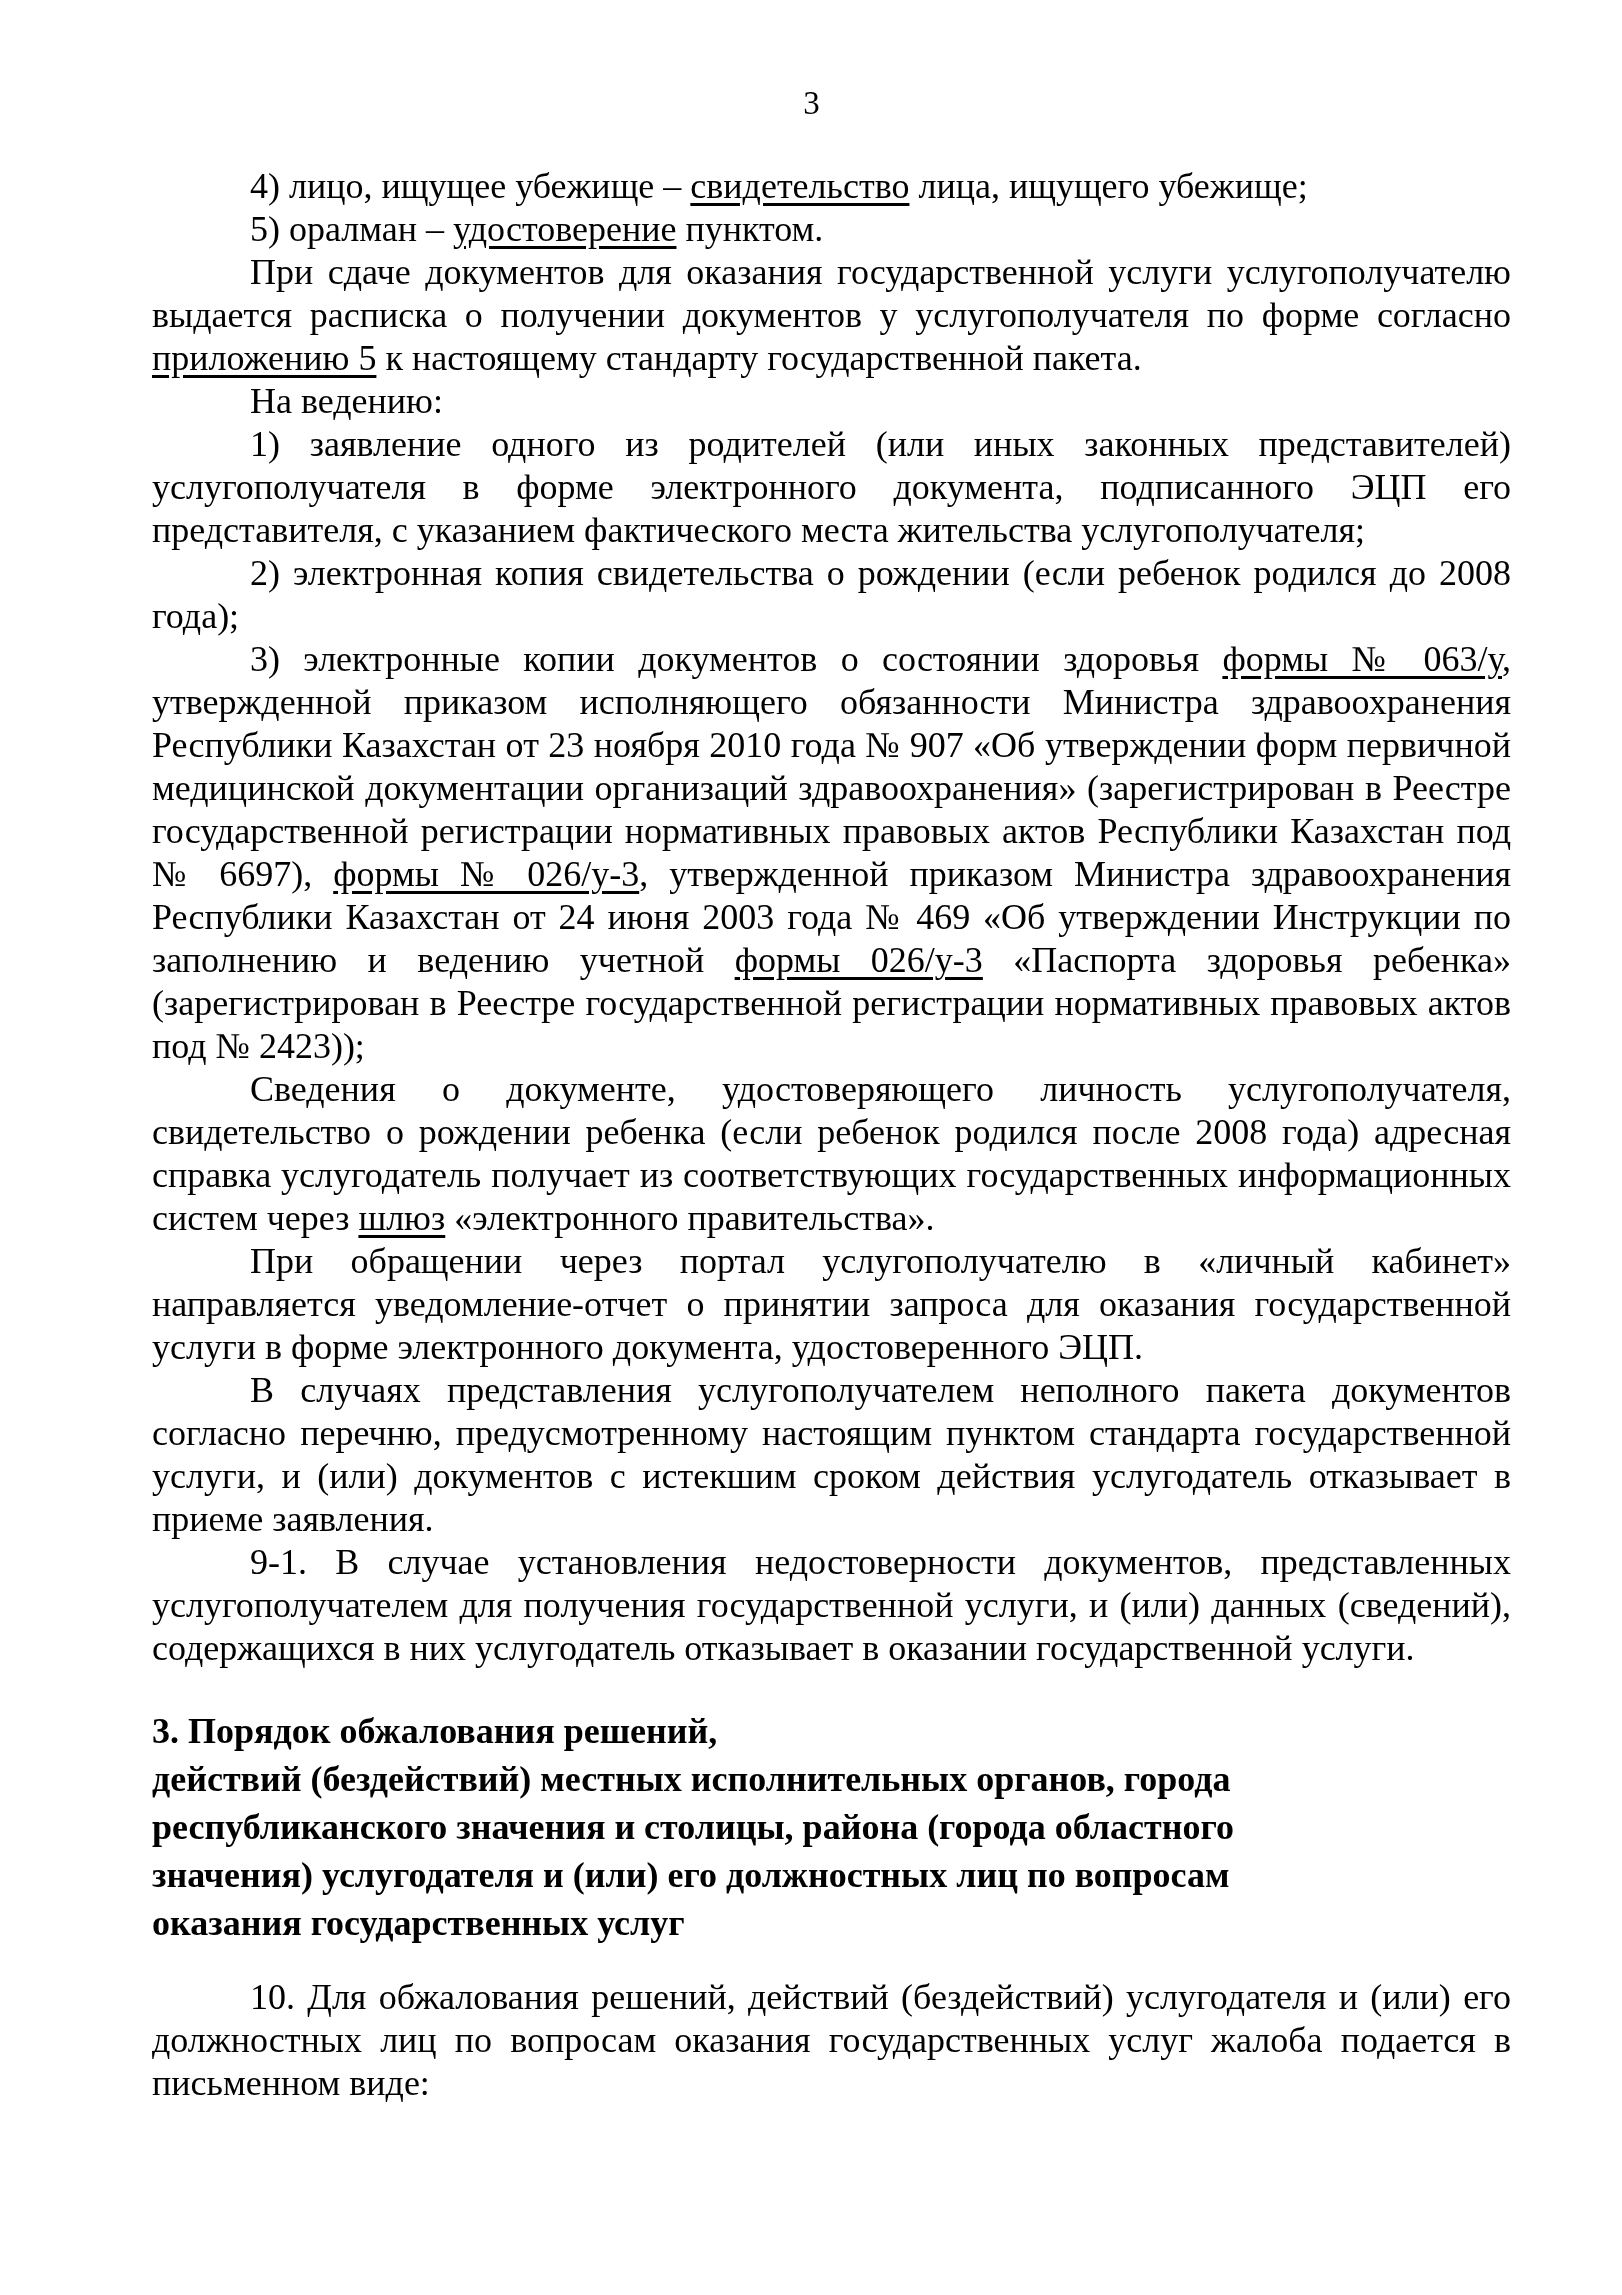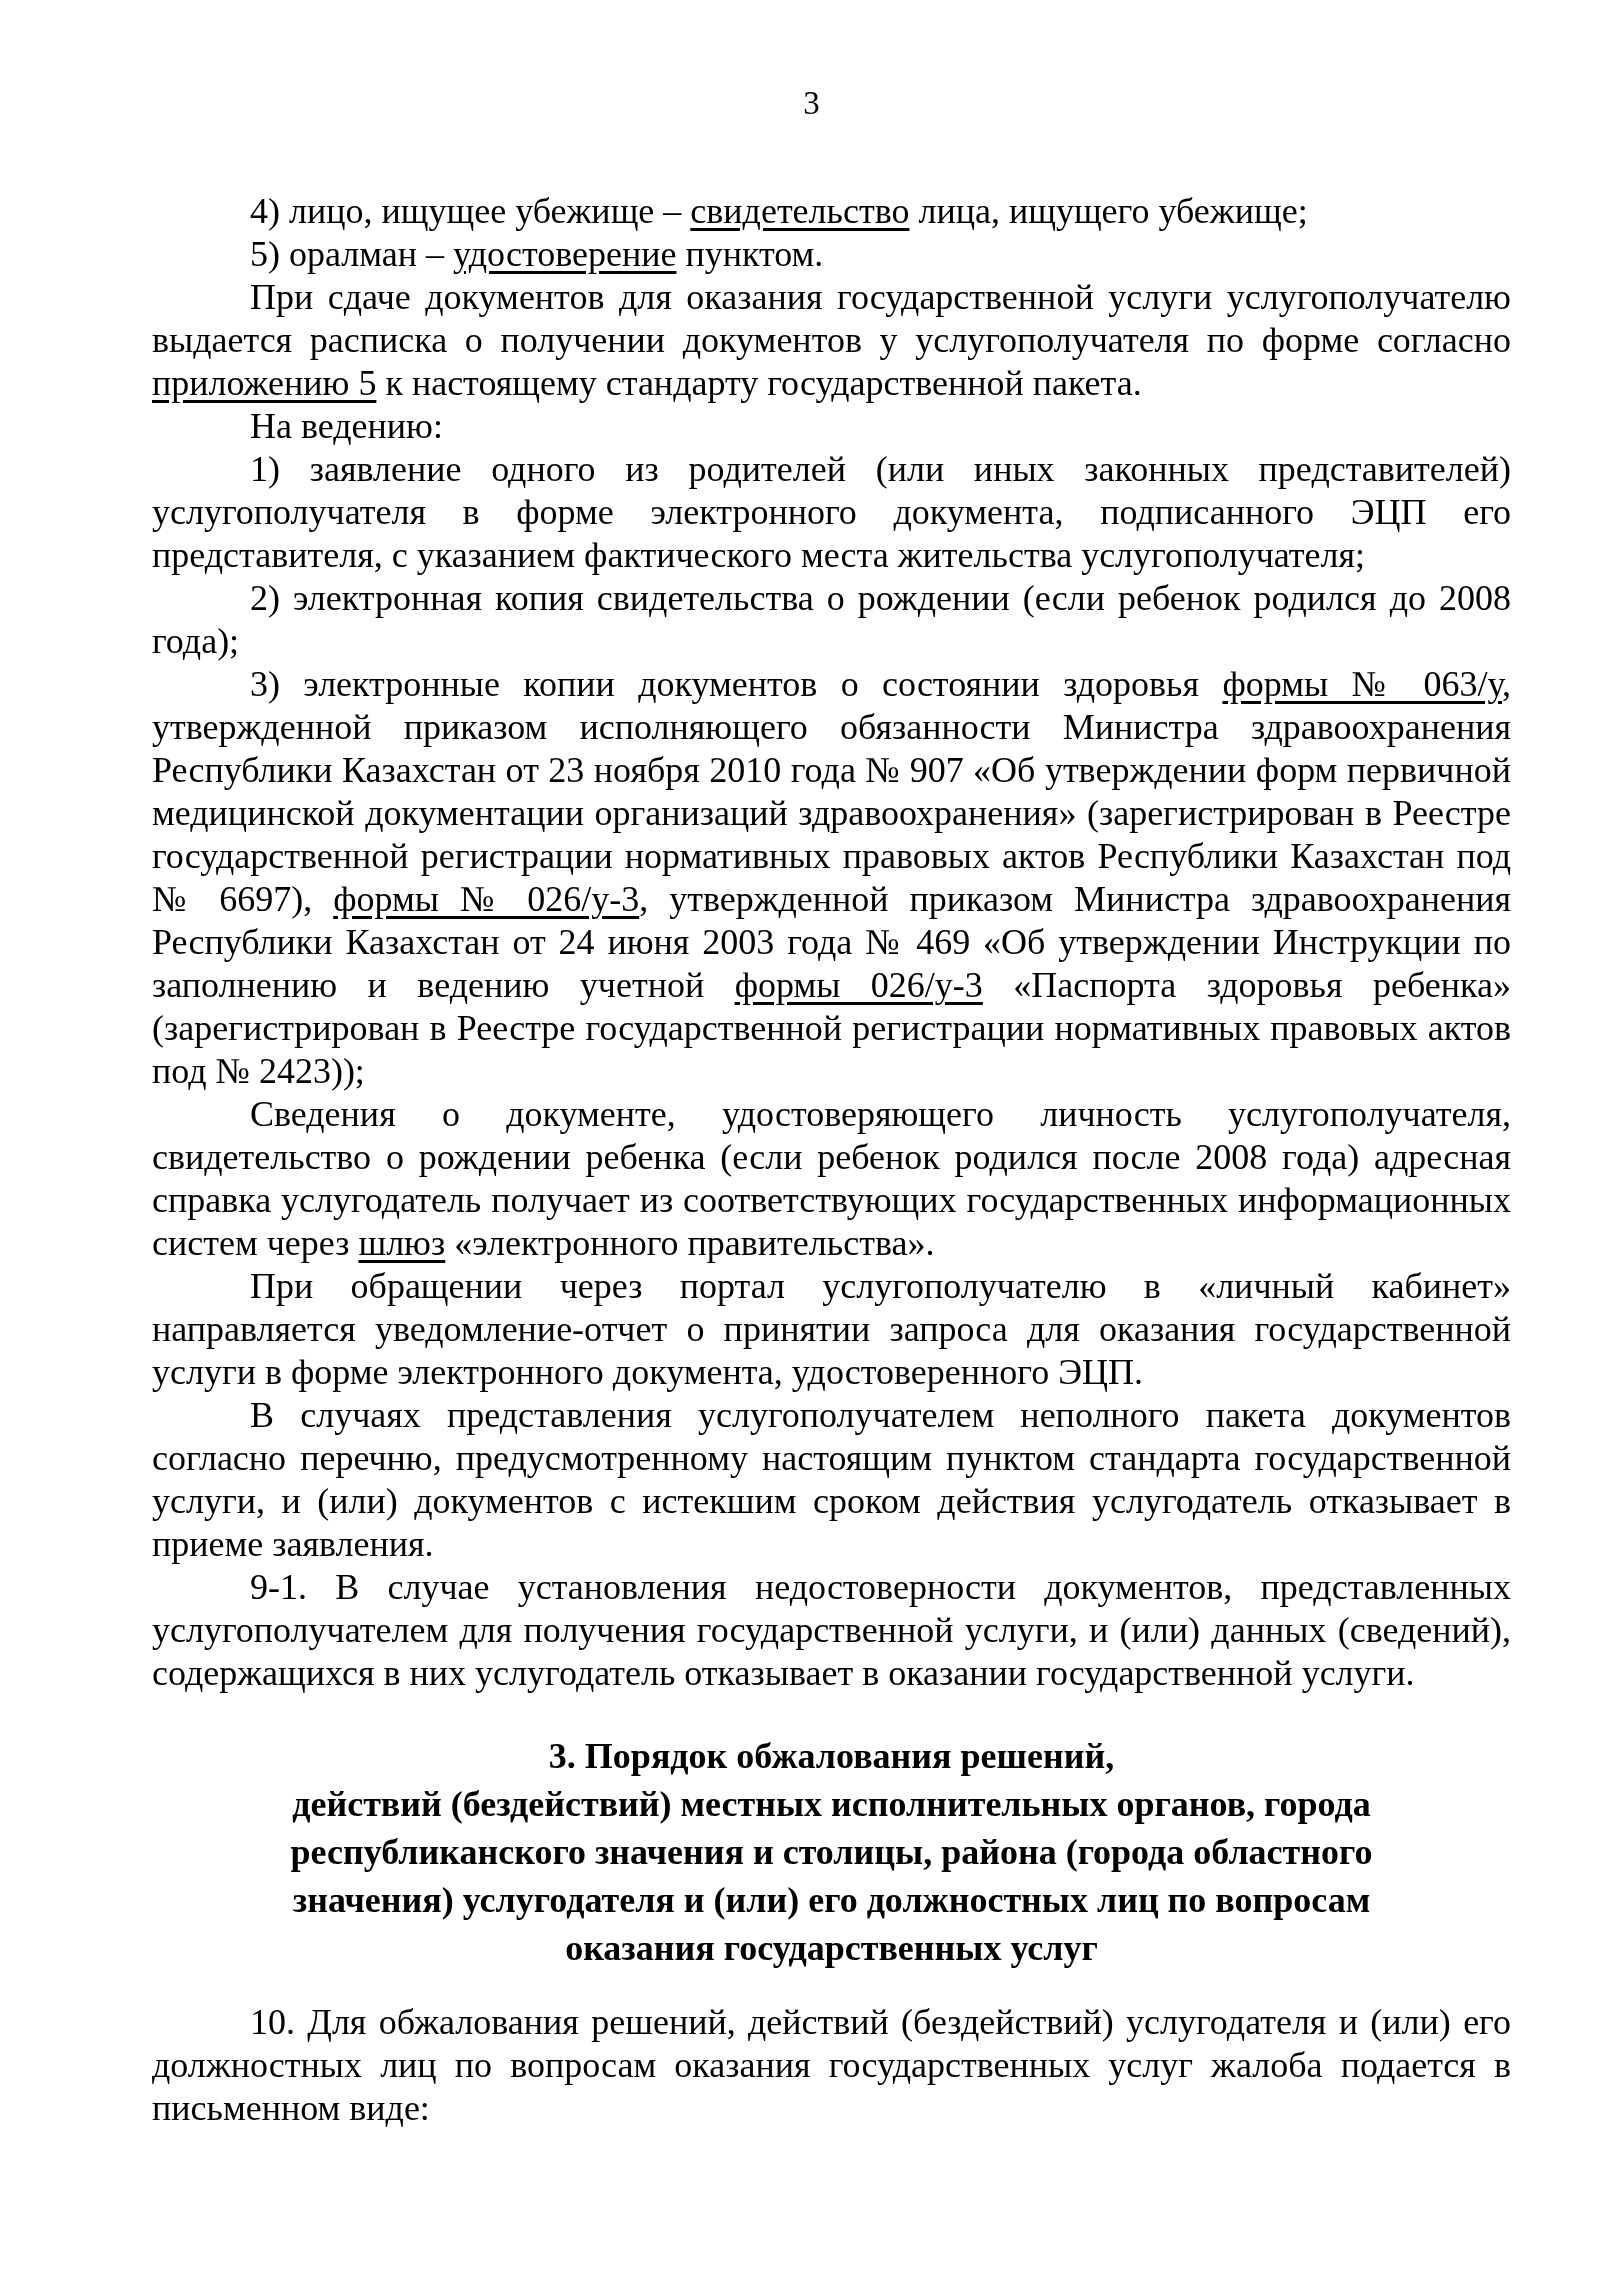--- a/index.html
+++ b/index.html
@@ -26,35 +26,33 @@
     line-height: 38px;
   }
   .content {
     position: absolute;
     left: 152px;
     top: 165px;
     width: 1359px;
     font-size: 36px;
     line-height: 43px;
     text-align: justify;
-    margin-top: 25px;
   }
   .content p {
     margin: 0;
     padding: 0;
     text-indent: 98px;
   }
   .u {
     text-decoration: underline;
     text-decoration-thickness: 2.6px;
     text-underline-offset: 4.6px;
   }
   .heading {
     font-weight: bold;
-    text-align: center;
     margin: 37px 0 29px 0;
     line-height: 48px;
   }
   .heading div {
     text-indent: 0;
   }
 </style>
 </head>
 <body>
 

